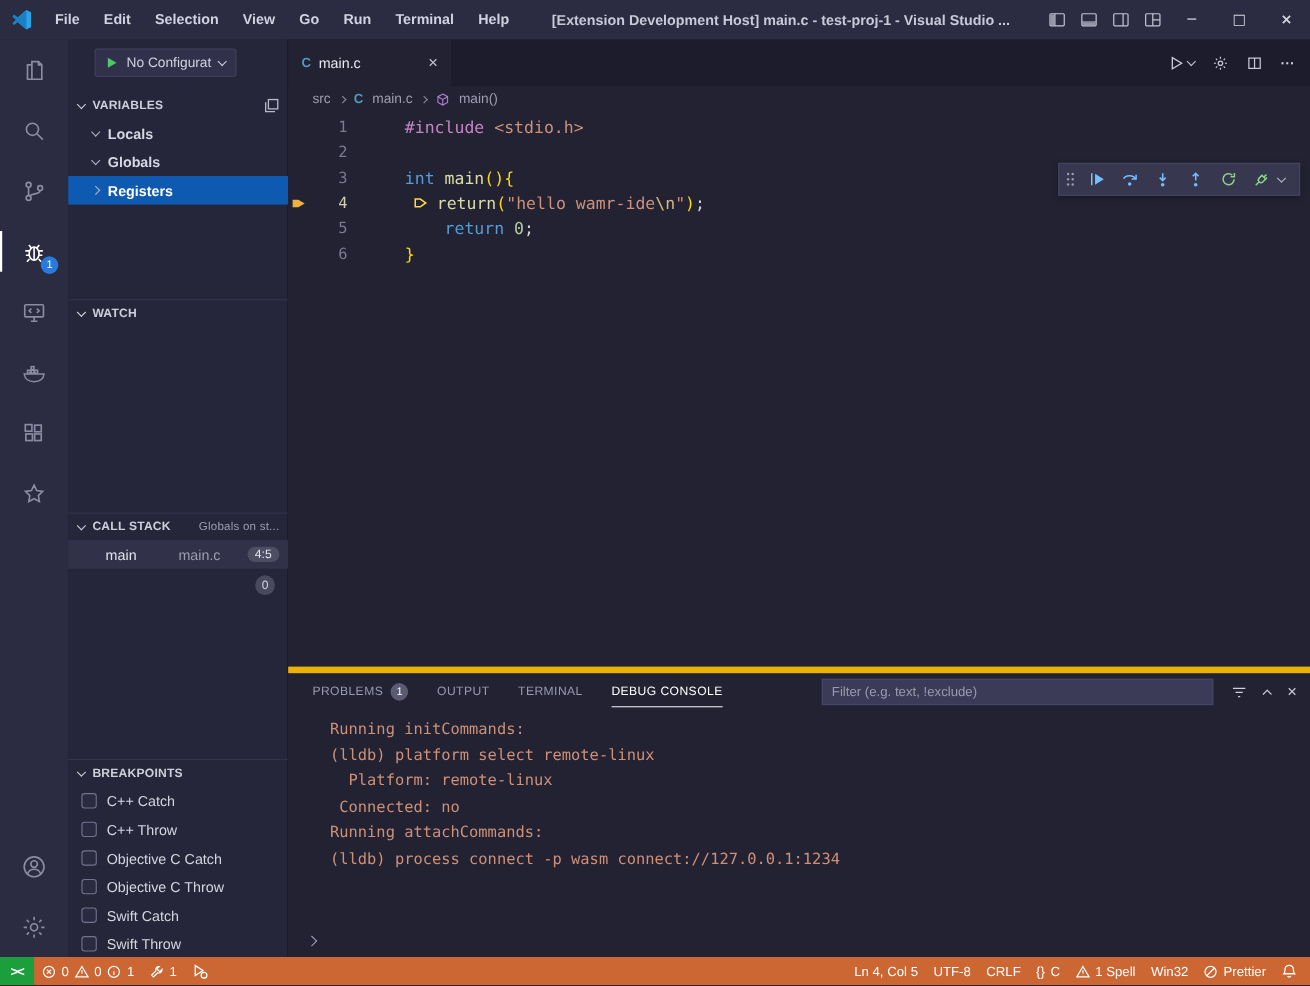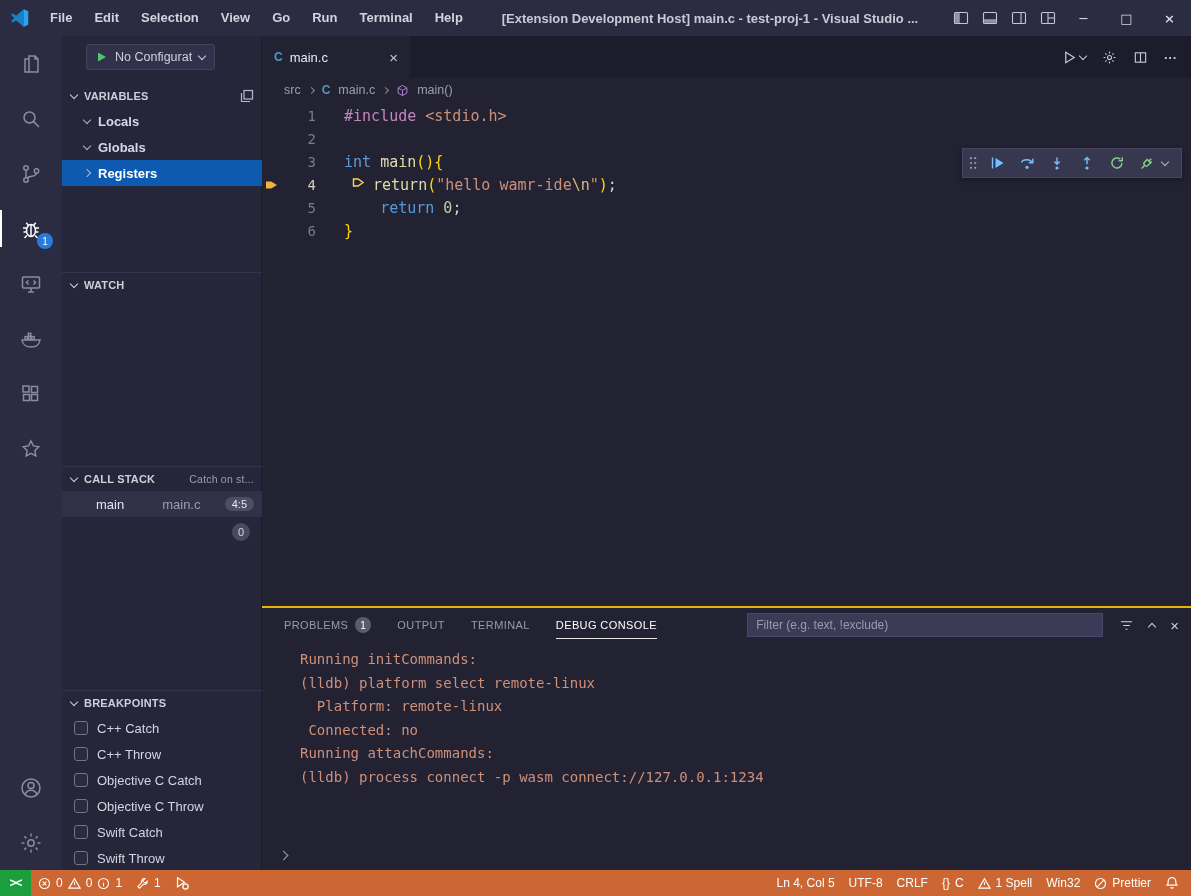--- a/index.html
+++ b/index.html
@@ -54,35 +54,35 @@
   .tab-close{margin-left:auto;color:#c5c5d2;font-size:15px;}
   .tab-actions{margin-left:auto;display:flex;align-items:center;gap:16px;padding-right:14px;color:#c8c8d6;}
   .breadcrumbs{height:24px;display:flex;align-items:center;gap:8px;padding-left:22px;font-size:12.5px;color:#9d9daf;}
   .breadcrumbs .chv{width:5px;height:5px;color:#8b8b9d;}
   .code-area{position:relative;height:504px;font-family:"DejaVu Sans Mono","Liberation Mono",monospace;font-size:15px;padding-top:2px;}
   .code-line{position:relative;height:23px;display:flex;align-items:center;}
   .glyph{width:18px;flex:none;display:flex;align-items:center;justify-content:center;}
   .lnum{width:36px;flex:none;text-align:right;color:#7a7a90;font-size:14px;}
   .lnum.cur{color:#d0d0b8;}
   .lgap{width:28px;flex:none;}
-  .lt{white-space:pre;position:relative;display:flex;}
+  .lt{white-space:pre;position:relative;display:flex;align-items:center;margin-left:24px;}
   .lt span{white-space:pre;}
   .hl{position:absolute;left:78px;right:104px;top:0;height:23px;background:#6b681f;}
   .code-line>*{position:relative;}
   .tk-pp{color:#C586C0;}.tk-str{color:#CE9178;}.tk-esc{color:#D7BA7D;}.tk-kw{color:#569CD6;}
   .tk-fn{color:#DCDCAA;}.tk-brk{color:#FFD70A;}.tk-num{color:#B5CEA8;}.tk-plain{color:#d4d4d4;}
   .sp{text-decoration-style:wavy;text-decoration-color:#4d9fff;text-decoration-thickness:1px;text-underline-offset:4px;}
   .inline-bp{margin:0 8px 0 8px;display:inline-flex;}
   
   .dbg-toolbar{position:absolute;left:700px;top:46px;width:220px;height:30px;background:#37374f;border:1px solid #45455f;
     box-shadow:0 2px 6px rgba(0,0,0,.35);display:flex;align-items:center;gap:4px;padding:0 6px;z-index:5;}
   .dbtn{background:none;border:none;padding:2px;display:flex;align-items:center;justify-content:center;width:26px;height:26px;}
   .dbg-chv{color:#b5b5c5;margin-left:-2px;}
   
-  .panel{position:absolute;left:0;top:570px;width:929px;height:264px;background:#222233;border-top:2px solid #eab308;}
+  .panel{position:absolute;left:0;top:570px;width:929px;height:264px;background:#222233;border-top:6px solid #eab308;}
   .panel-header{height:34px;display:flex;align-items:center;padding:0 12px 0 22px;}
   .ptab{position:relative;margin-right:26px;font-size:11px;letter-spacing:.4px;color:#9a9aae;display:flex;align-items:center;gap:7px;}
   .ptab.active{color:#ffffff;}
   .ptab.active::after{content:'';position:absolute;left:0;right:0;bottom:-8px;height:1px;background:#e7e7e7;}
   .pbadge{min-width:16px;height:16px;border-radius:8px;background:#5a5a70;color:#fff;font-size:10px;display:flex;align-items:center;justify-content:center;padding:0 4px;}
   .pfilter{margin-left:auto;width:356px;height:24px;background:#3b3b58;border:1px solid #46466a;color:#d8d8e4;
     font-size:12px;padding:0 8px;font-family:"Liberation Sans","DejaVu Sans",sans-serif;}
   .pfilter::placeholder{color:#9a9aae;}
   .phicons{display:flex;align-items:center;gap:15px;margin-left:16px;color:#cfcfe0;}
   .console{padding:6px 0 0 38px;font-family:"DejaVu Sans Mono","Liberation Mono",monospace;font-size:14px;color:#ce9178;}
@@ -267,21 +267,21 @@
       <div class="sec-head">
         <span class="chv down"></span>
         <span>WATCH</span>
       </div>
     </div>
 
     <div class="section sec-line" style="top:430px">
       <div class="sec-head">
         <span class="chv down"></span>
         <span>CALL STACK</span>
-        <span class="sec-status">Catch on st...</span>
+        <span class="sec-status">Globals on st...</span>
       </div>
       <div class="frame-row">
         <span>main</span>
         <span class="frame-file">main.c</span>
         <span class="frame-badge">4:5</span>
       </div>
       <div class="thread-badge-row">
         <span class="badge0">0</span>
       </div>
     </div>

